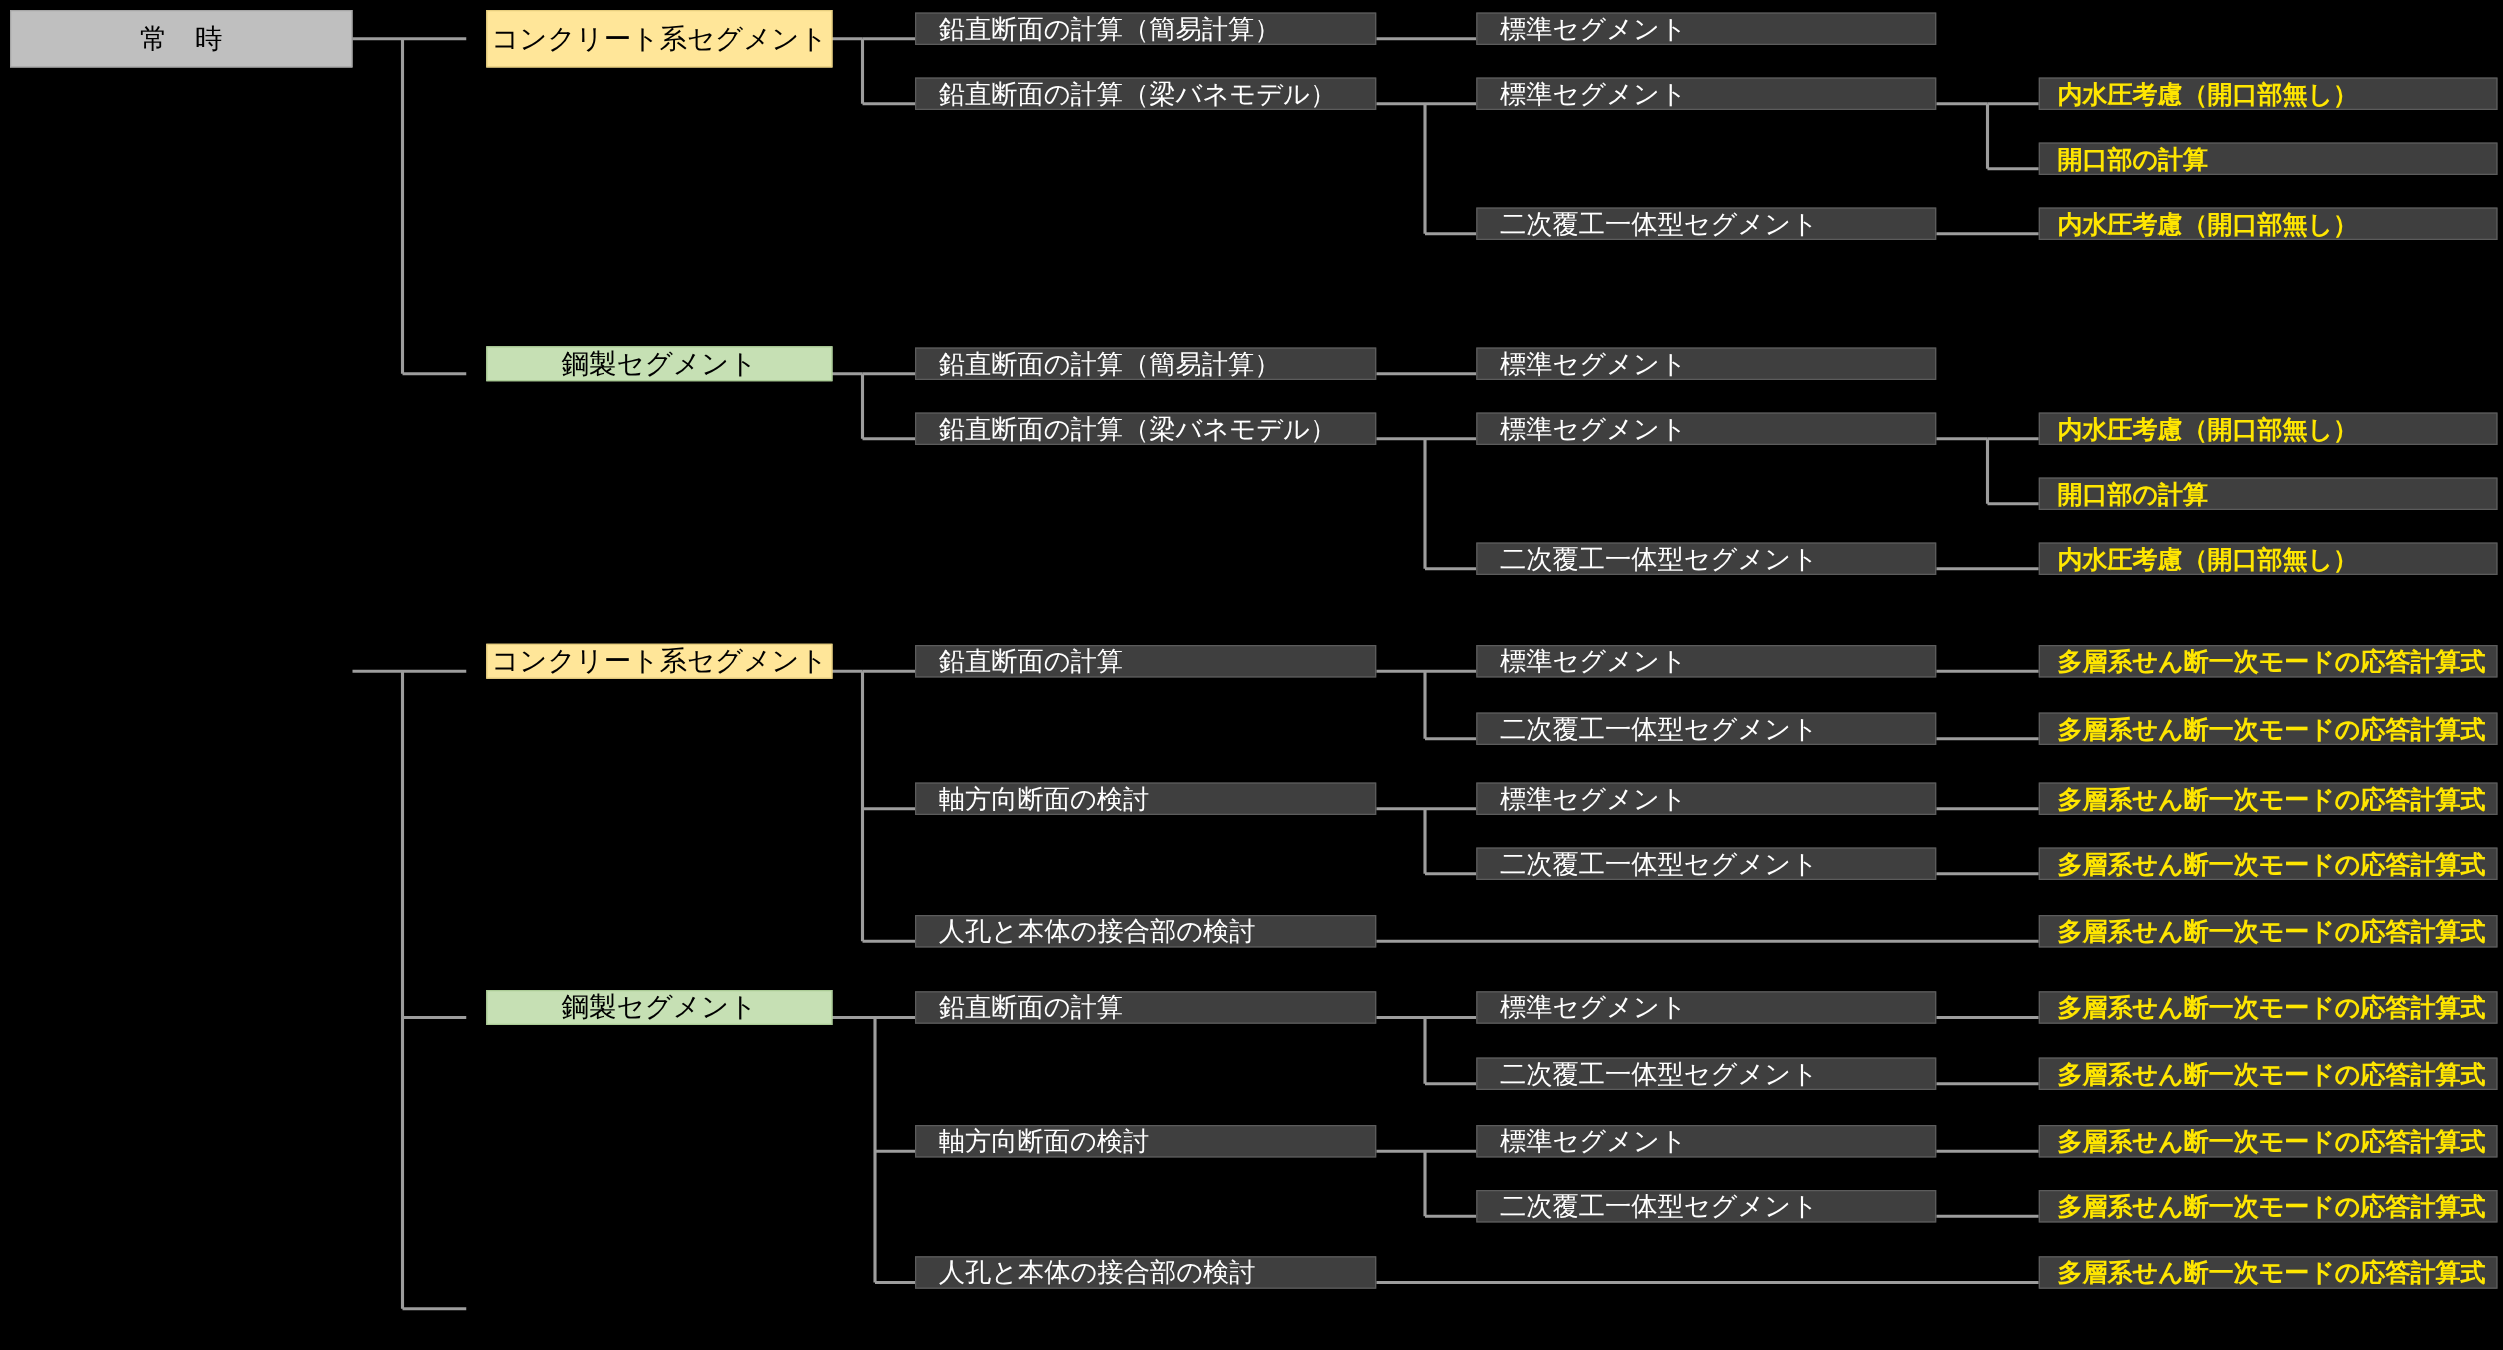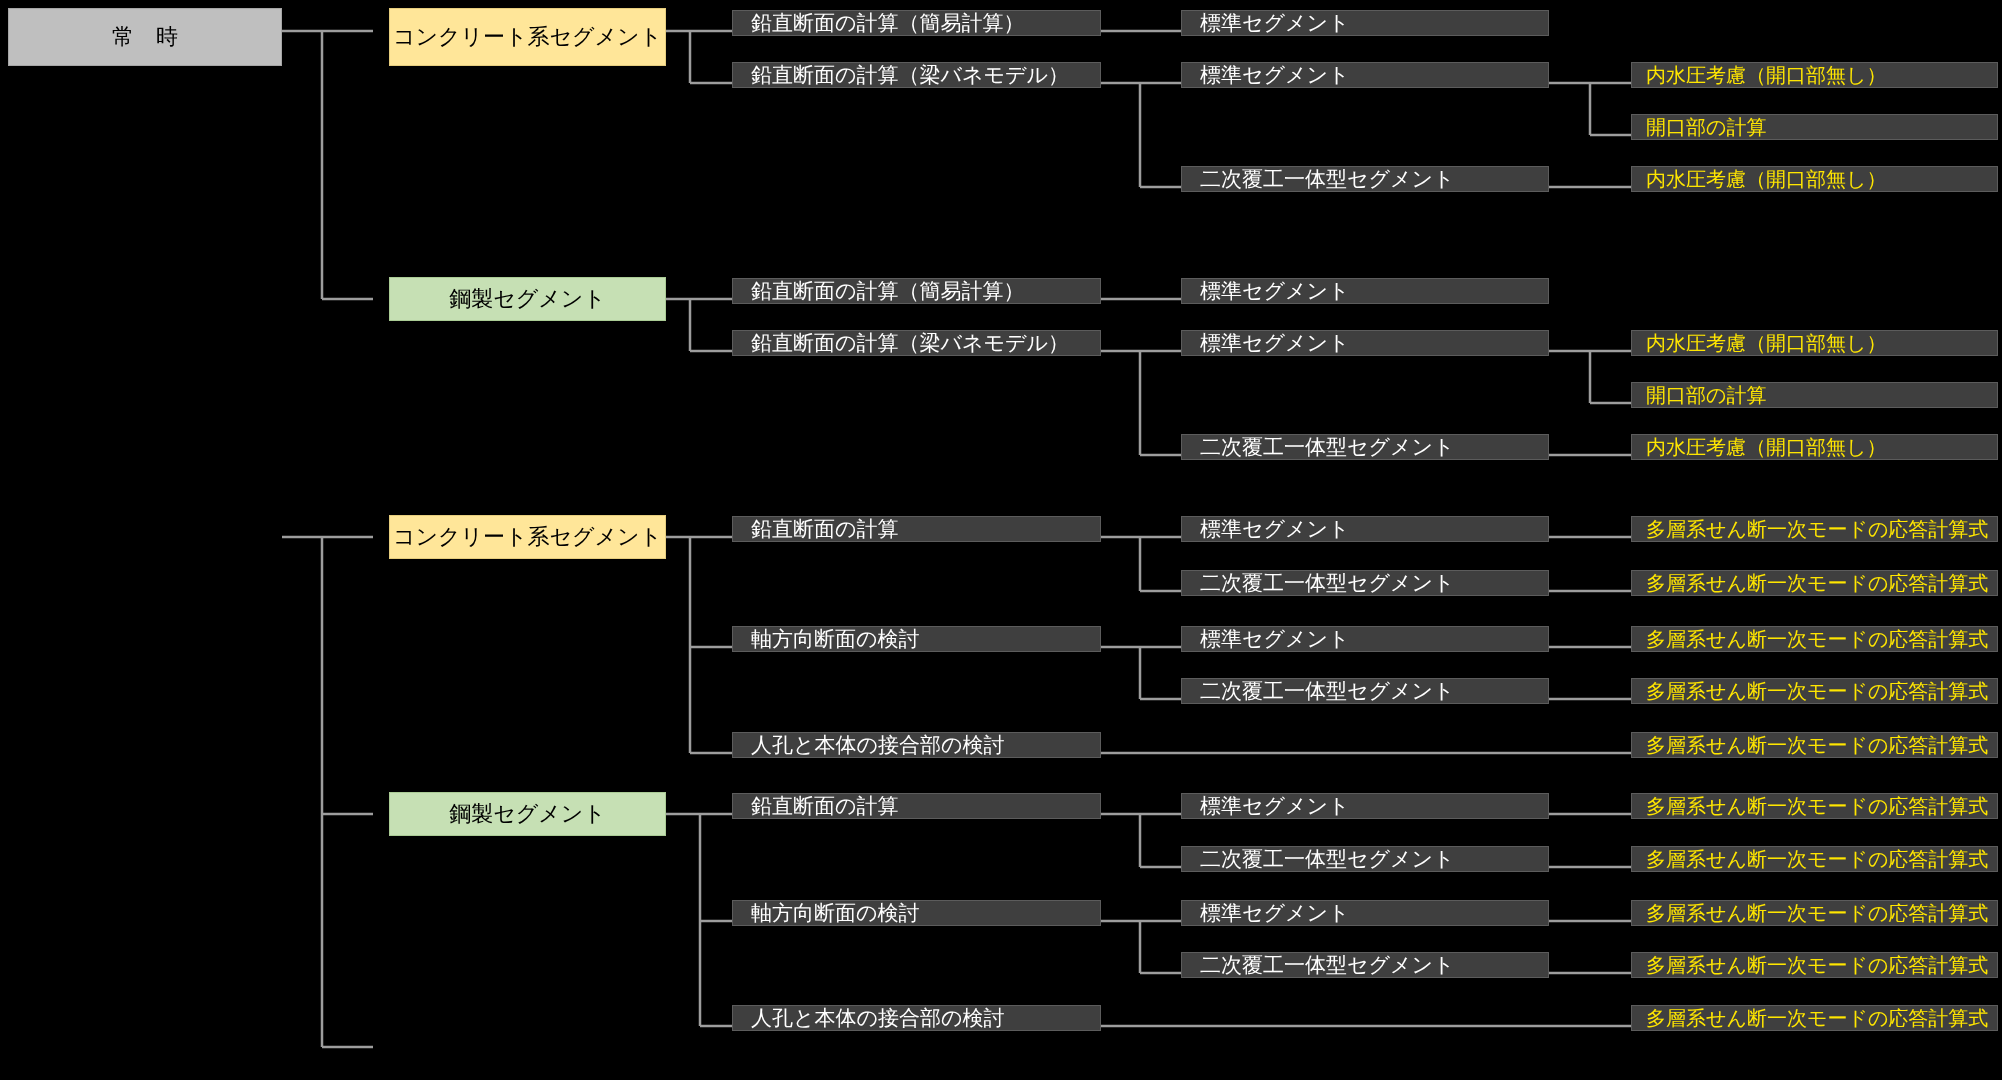--- a/index.html
+++ b/index.html
@@ -19,48 +19,48 @@
     position:absolute;
     display:flex;align-items:center;
     box-sizing:border-box;
     white-space:nowrap;
   }
   
   .c0{left:8px;width:274px;}
   .c1{left:373px;width:277px;margin-left:16px;}
   .c2{left:732px;width:369px;}
   .c3{left:1181px;width:368px;}
-  .c4{left:1631px;width:367px;}
+  .c4{left:1631px;width:367px;font-weight:bold;}
   
   .dark{
     height:26px;
     background:var(--dark-box,#3F3F3F);
     border:1px solid #5c5c5c;
     color:var(--dark-box-text,#fff);
     font-size:21px;
     padding-left:18px;
     justify-content:flex-start;
   }
   .dark.accent{
     color:var(--accent-text,#FFE600);
     font-size:20px;
     padding-left:14px;
   }
   
   .fill{
     justify-content:center;
     color:var(--colored-box-text,#000);
     font-size:22px;
-    height:44px;
+    height:28px;
   }
   .fill-condition{background:var(--condition-box,#BFBFBF);border:1px solid #a6a6a6;}
   .fill-concrete{background:var(--concrete-box,#FFE699);border:1px solid #e6cd7e;}
   .fill-steel{background:var(--steel-box,#C6E0B4);border:1px solid #aacb95;}
   .fill-liquefaction{background:var(--liquefaction-box,#FFC000);border:1px solid #e0a900;}
-  .h46{height:58px;}
+  .h46{height:46px;}
 </style>
 </head>
 <body>
 
 <div class="stage" style="--background: #000000; --line: #9d9d9d; --condition-box: #BFBFBF; --concrete-box: #FFE699; --steel-box: #C6E0B4; --liquefaction-box: #FFC000; --dark-box: #3F3F3F; --dark-box-text: #FFFFFF; --accent-text: #FFE600; --colored-box-text: #000000;">
 
   <svg class="connectors" viewBox="0 0 2002 1080">
 
     <line x1="282" y1="31" x2="373" y2="31"></line>
     <line x1="322" y1="31" x2="322" y2="299"></line>

